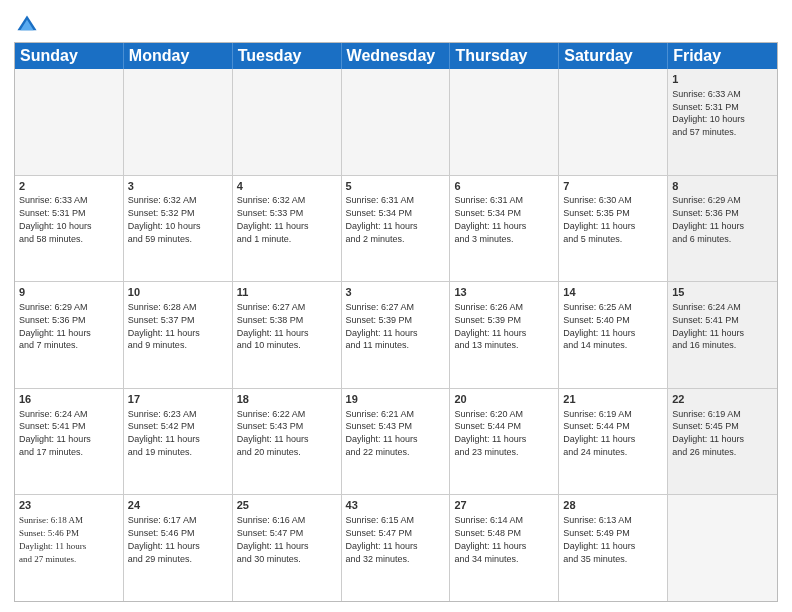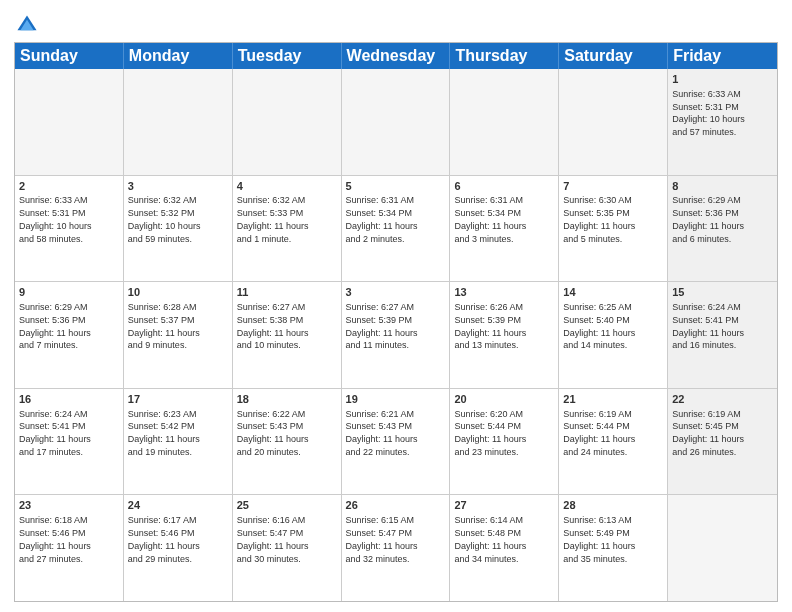--- a/index.html
+++ b/index.html
@@ -244,33 +244,33 @@
           <div class="cal-cell"><span class="day-num">21</span><span class="cell-text" style="white-space: pre-line;">Sunrise: 6:19 AM
 Sunset: 5:44 PM
 Daylight: 11 hours
 and 24 minutes.</span></div>
           <div class="cal-cell gray-bg"><span class="day-num">22</span><span class="cell-text" style="white-space: pre-line;">Sunrise: 6:19 AM
 Sunset: 5:45 PM
 Daylight: 11 hours
 and 26 minutes.</span></div>
         </div>
         <div class="cal-row">
-          <div class="cal-cell"><span class="day-num">23</span><span class="cell-text" style="white-space: pre-line;">Sunrise: 6:18 AM
+          <div class="cal-cell"><span class="day-num">23</span><span class="cell-text" style="white-space: pre-line; font-family: Liberation Serif, serif;">Sunrise: 6:18 AM
 Sunset: 5:46 PM
 Daylight: 11 hours
 and 27 minutes.</span></div>
           <div class="cal-cell"><span class="day-num">24</span><span class="cell-text" style="white-space: pre-line;">Sunrise: 6:17 AM
 Sunset: 5:46 PM
 Daylight: 11 hours
 and 29 minutes.</span></div>
           <div class="cal-cell"><span class="day-num">25</span><span class="cell-text" style="white-space: pre-line;">Sunrise: 6:16 AM
 Sunset: 5:47 PM
 Daylight: 11 hours
 and 30 minutes.</span></div>
-          <div class="cal-cell"><span class="day-num">26</span><span class="cell-text" style="white-space: pre-line;">Sunrise: 6:15 AM
+          <div class="cal-cell"><span class="day-num">43</span><span class="cell-text" style="white-space: pre-line;">Sunrise: 6:15 AM
 Sunset: 5:47 PM
 Daylight: 11 hours
 and 32 minutes.</span></div>
           <div class="cal-cell"><span class="day-num">27</span><span class="cell-text" style="white-space: pre-line;">Sunrise: 6:14 AM
 Sunset: 5:48 PM
 Daylight: 11 hours
 and 34 minutes.</span></div>
           <div class="cal-cell"><span class="day-num">28</span><span class="cell-text" style="white-space: pre-line;">Sunrise: 6:13 AM
 Sunset: 5:49 PM
 Daylight: 11 hours

